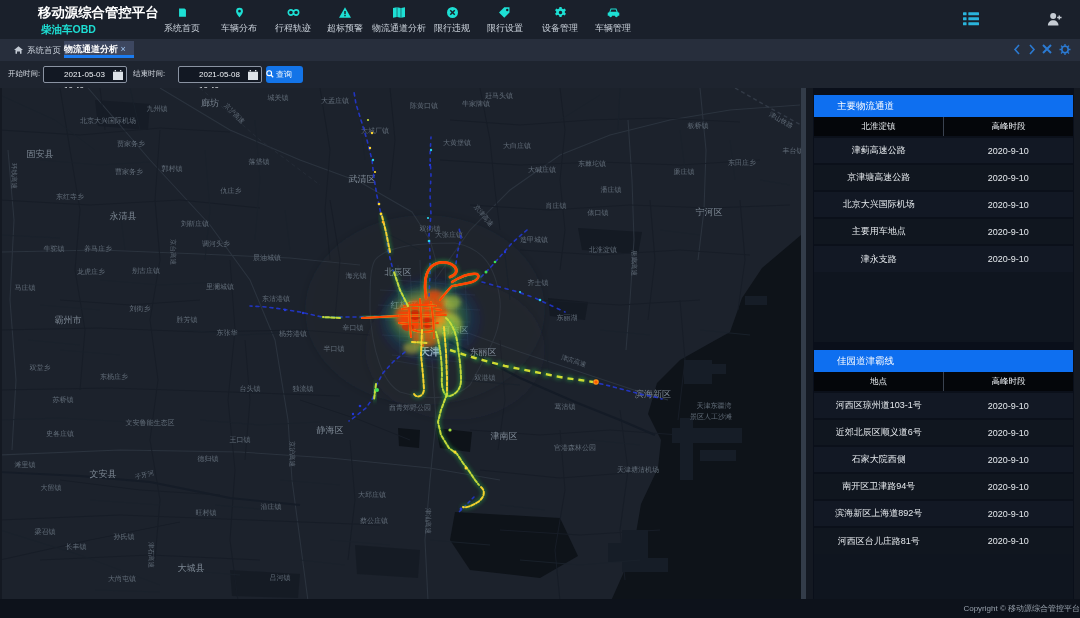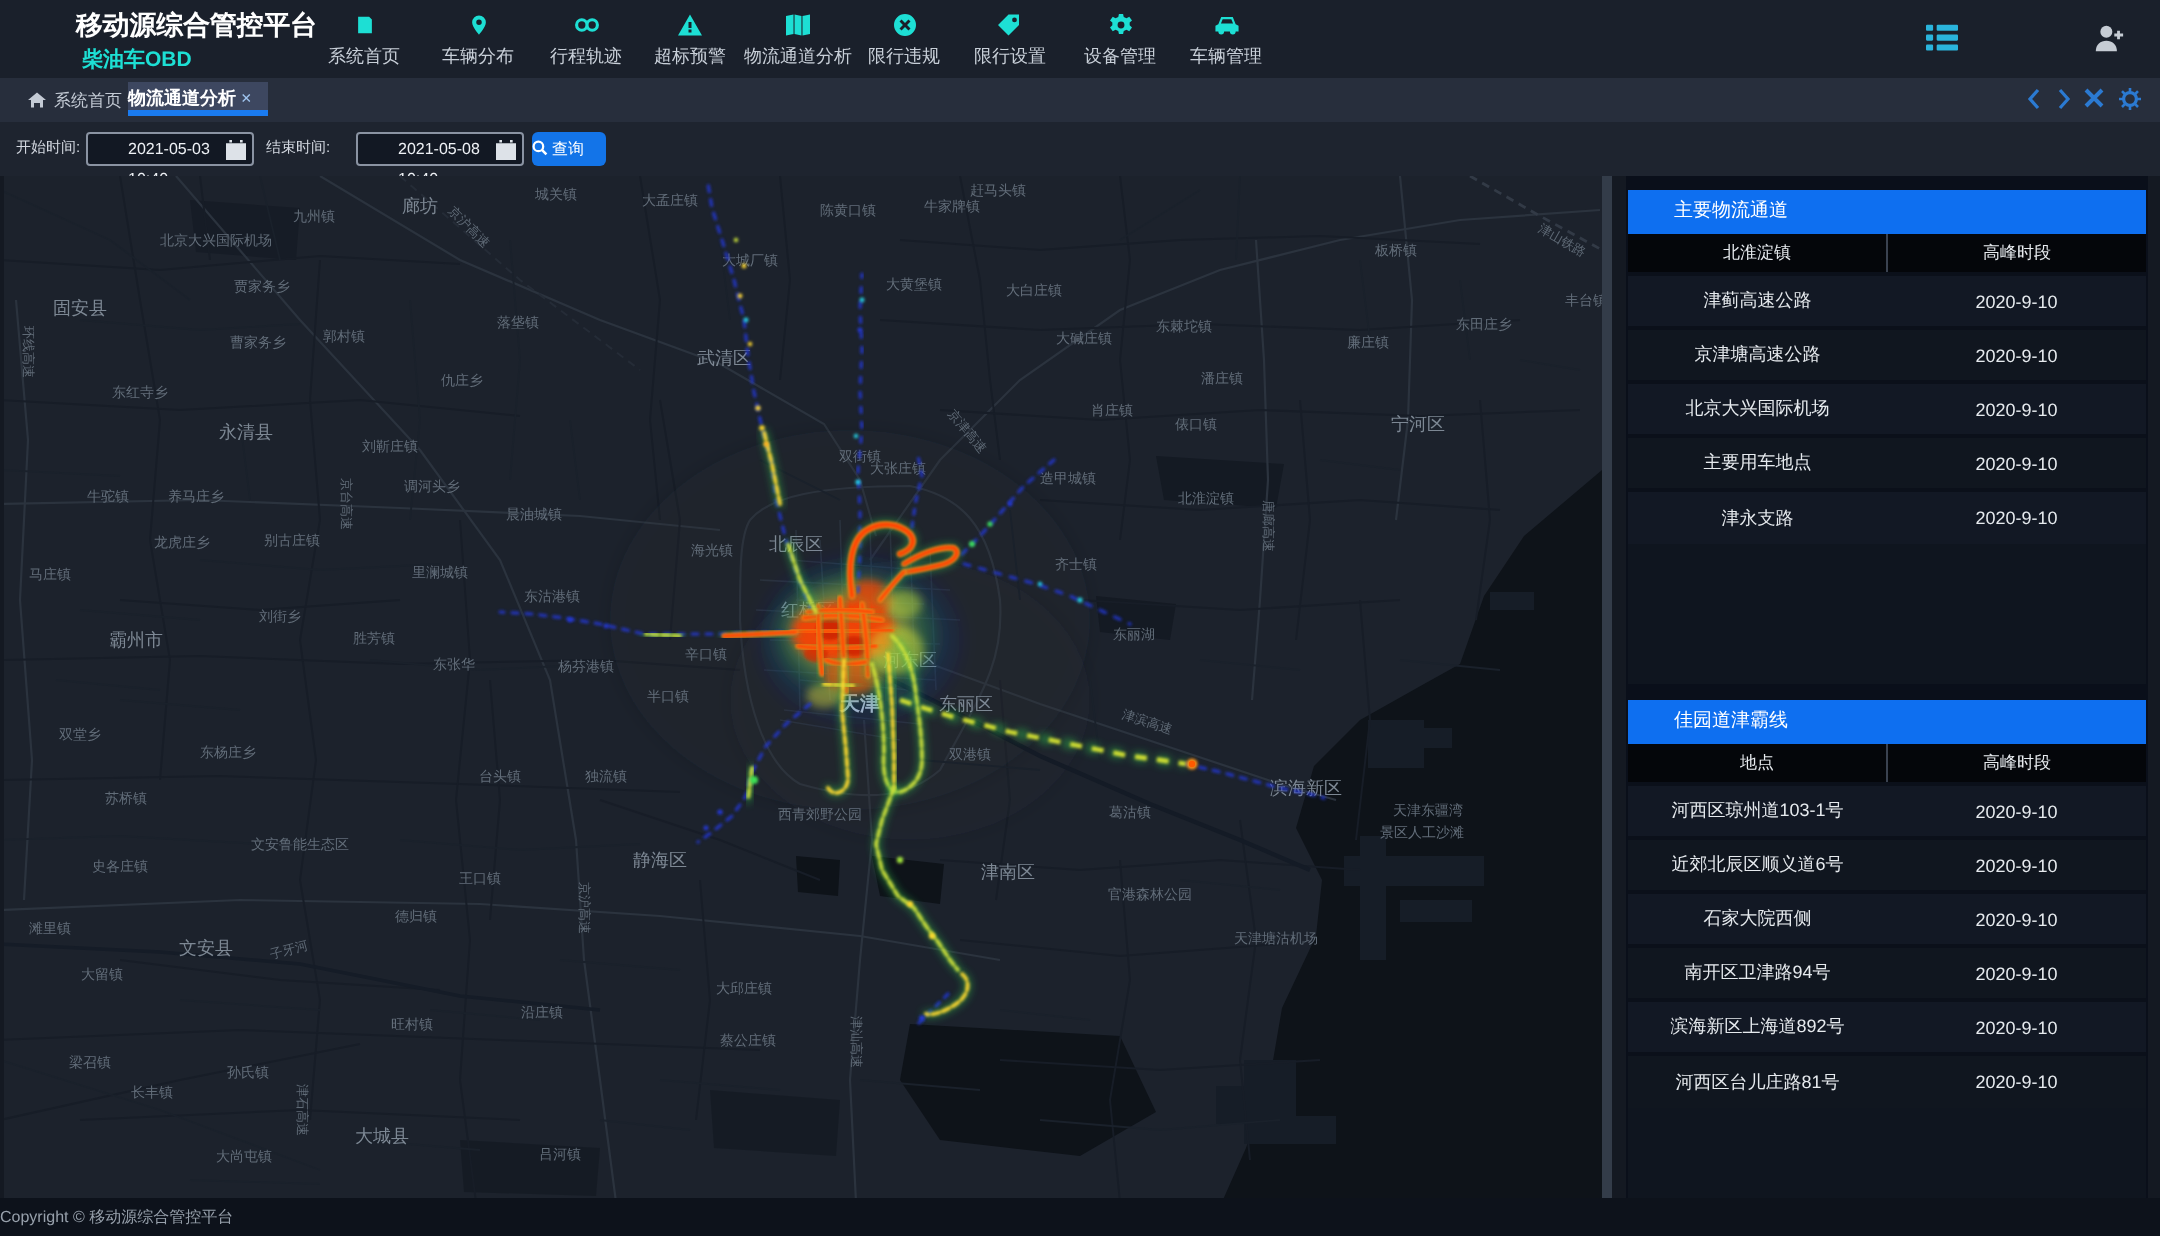--- a/index.html
+++ b/index.html
@@ -22,21 +22,21 @@
 #map{position:absolute;left:2px;top:88px;width:799px;height:511px;background:#1c222c;overflow:hidden}
 #sbar{position:absolute;left:801px;top:88px;width:5px;height:511px;background:#141922}
 #sbar .th{position:absolute;left:0;top:0;width:5px;height:511px;background:#333c49}
 #panel{position:absolute;left:813px;top:88px;width:261px;height:511px;background:#0a0f1a}
 .pbox{position:absolute;left:1px;width:259px;background:#0f151f}
 .phead{height:22px;line-height:22px;background:#0e6ff0;color:#fff;font-size:9.5px;padding-left:23px}
 table{border-collapse:collapse;width:259px;table-layout:fixed}
 th{background:#04060a;color:#e8ecf0;font-size:8.5px;font-weight:normal;height:20px}
 td{color:#e6eaee;font-size:9px;text-align:center;height:27px;border-top:2px solid #0b101a;background:#10161f}
 tr:nth-child(even) td{background:#121824}
-#footer{position:absolute;left:0;top:599px;width:1080px;height:19px;background:#0d121b;color:#97a0ab;font-size:8px;text-align:left;line-height:19px}
+#footer{position:absolute;left:0;top:599px;width:1080px;height:19px;background:#0d121b;color:#97a0ab;font-size:8px;text-align:right;line-height:19px}
 .ic{fill:#1ddfd4}
 </style></head>
 <body>
 <div id="hdr">
   <div id="title">
       <div class="t1">移动源综合管控平台</div>
       <div class="t2">柴油车OBD</div>
     </div>
   <div class="nav" style="left:160px;width:44px"><svg width="11" height="11" viewBox="0 0 16 16">
         <path class="ic" d="M3 2h8l2 2v10H3z M5 4h6v2H5z"></path>

